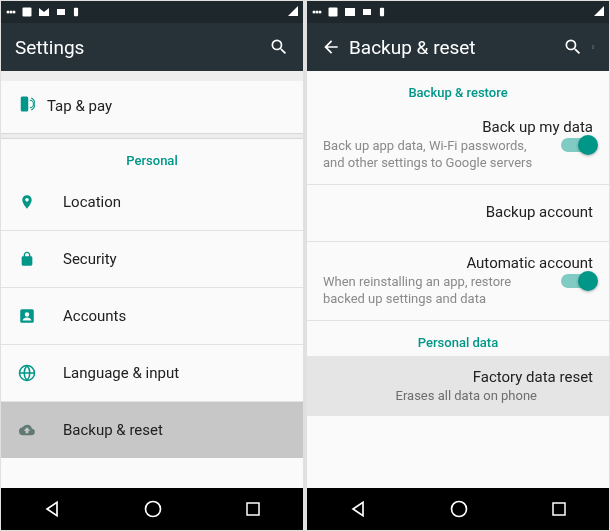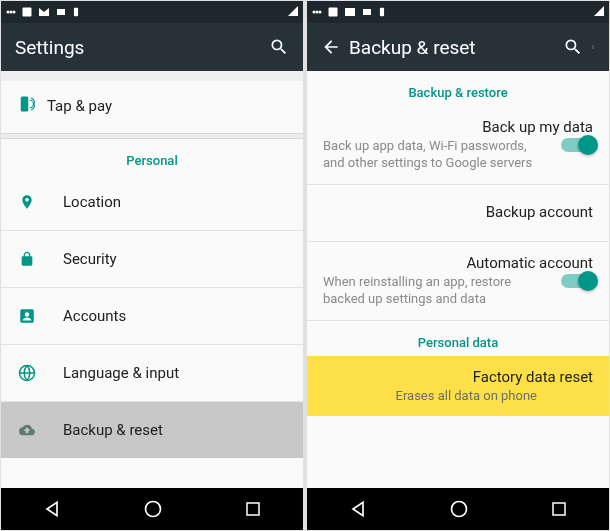--- a/index.html
+++ b/index.html
@@ -102,21 +102,21 @@
   .toprow .icon svg { fill: #009688; }
   .navbar {
     height: 42px;
     background: #000;
     display: flex;
     align-items: center;
     justify-content: space-around;
   }
   .navbar svg { fill: #fff; stroke: #fff; }
   .spacer { flex: 1; background: #fafafa; }
-  .pressed-row { background: #fde047; }
+  .pressed-row { background: #e5e5e5; }
 </style>
 </head>
 <body>
 
 <div class="phone">
   <div class="statusbar">
     <div class="left">
       <svg width="12" height="12" viewBox="0 0 24 24">
           <circle cx="6" cy="12" r="3"></circle>
           <circle cx="12" cy="12" r="3"></circle>

